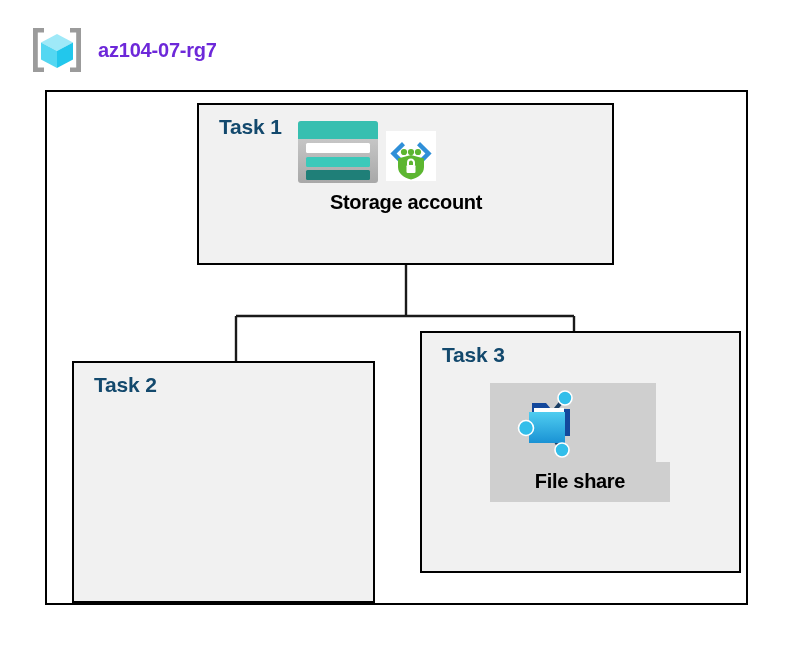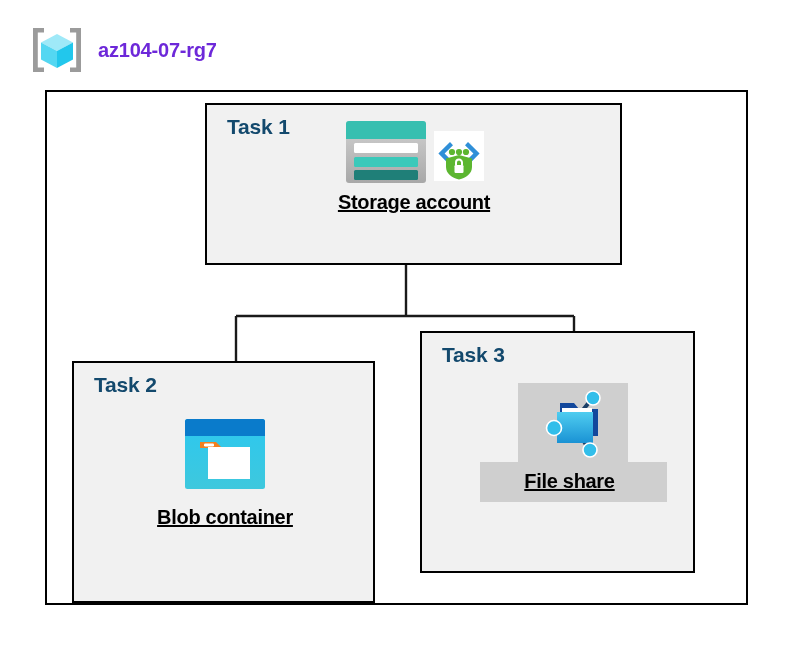--- a/index.html
+++ b/index.html
@@ -50,42 +50,40 @@
     box-sizing: border-box;
   }
 
   
   .task-box {
     position: absolute;
     background: #f1f1f1;
     border: 2px solid #000000;
     box-sizing: border-box;
   }
-  #task-1-box { left: 197px; top: 103px; width: 417px; height: 162px; margin-left: 8px; }
+  #task-1-box { left: 197px; top: 103px; width: 417px; height: 162px; }
   #task-2-box { left: 72px;  top: 331px; width: 303px; height: 242px; margin-top: 30px; }
-  #task-3-box { left: 420px; top: 331px; width: 275px; height: 242px; }
+  #task-3-box { left: 420px; top: 331px; width: 321px; height: 242px; }
 
   .task-label {
     position: absolute;
     left: 20px;
     top: 10px;
     font-size: 21px;
     font-weight: bold;
     color: #13496d;
     letter-spacing: -0.2px;
     white-space: nowrap;
   }
 
   
   .node {
     position: absolute;
     display: flex;
     flex-direction: column;
-    align-items: center;
-    text-decoration: underline;
   }
   .node-caption {
     font-size: 20px;
     font-weight: bold;
     color: #000000;
     letter-spacing: -0.3px;
     white-space: nowrap;
     text-align: center;
   }
 
@@ -119,21 +117,21 @@
     width: 166px;
   }
   #file-share-icon-wrap {
     background: #cfcfcf;
     padding: 3px 18px 2px 18px;
   }
   #file-share-icon { width: 74px; height: 74px; display: block; }
   #file-share-caption-wrap {
     background: #cfcfcf;
     width: 180px;
-    padding: 8px 7px 9px 0;
+    padding: 8px 0 9px 0;
     margin-top: 0px;
   }
 
   
   #connectors {
     position: absolute;
     left: 0;
     top: 0;
     width: 788px;
     height: 647px;
@@ -210,41 +208,20 @@
         <path d="M22 34 L22 31.6 A3 3 0 0 1 28 31.6 L28 34" fill="none" stroke="#ffffff" stroke-width="2"></path>
       </svg>
     </div>
     <div class="node-caption">Storage account</div>
   </div>
 </div>
 
 <div class="task-box" id="task-2-box">
   <div class="task-label">Task 2</div>
 
-  <div class="node" id="node-blob-container">
-    <svg id="blob-container-icon" viewBox="0 0 86 76">
-      <defs>
-        <linearGradient id="blobBody" x1="0" y1="0" x2="0" y2="1">
-          <stop offset="0" stop-color="#2cc8f0"></stop>
-          <stop offset="1" stop-color="#3ec8dd"></stop>
-        </linearGradient>
-      </defs>
-
-      <rect x="3" y="3" width="80" height="70" rx="2.5" fill="url(#blobBody)"></rect>
-
-      <rect x="3" y="3" width="80" height="17" rx="2.5" fill="#0a7bcb"></rect>
-      <rect x="3" y="14" width="80" height="6" fill="#0a7bcb"></rect>
-
-      <path d="M18 26 L34 26 L40 32 L18 32 Z" fill="#f2801f"></path>
-      <rect x="22" y="27.5" width="10" height="3" rx="1.2" fill="#ffffff"></rect>
-
-      <rect x="26" y="31" width="42" height="32" fill="#ffffff"></rect>
-    </svg>
-    <div class="node-caption">Blob container</div>
-  </div>
 </div>
 
 <div class="task-box" id="task-3-box">
   <div class="task-label">Task 3</div>
 
   <div class="node" id="node-file-share">
     <div id="file-share-icon-wrap">
       <svg id="file-share-icon" viewBox="0 0 74 74">
         <defs>
           <linearGradient id="fsFolder" x1="0" y1="0" x2="0" y2="1">

